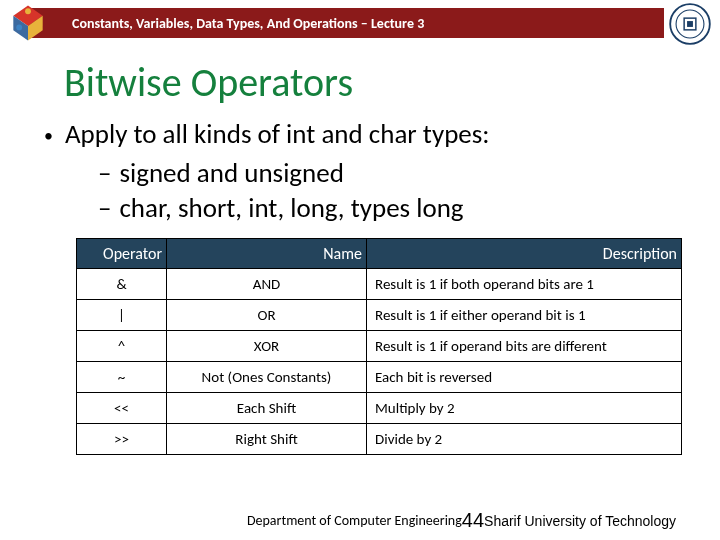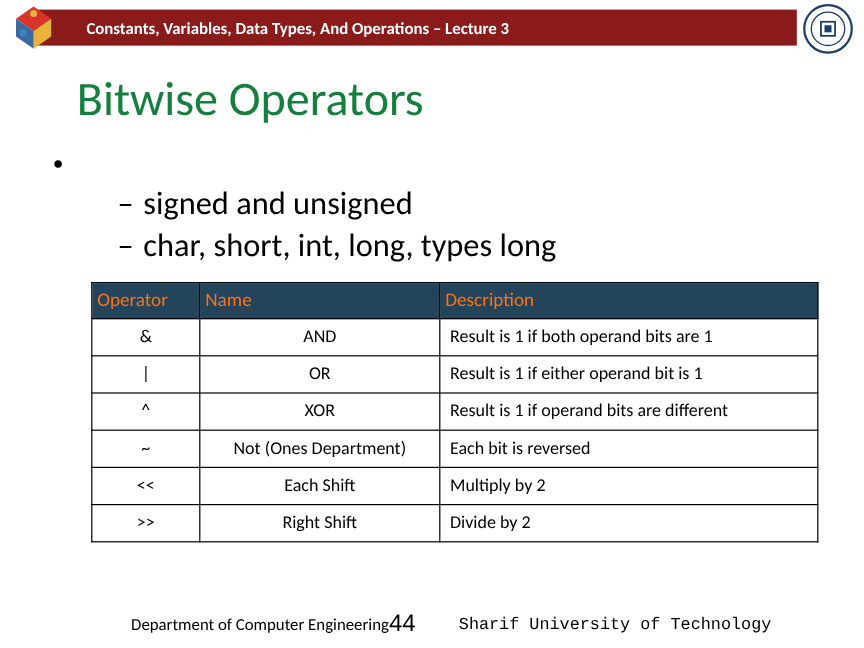--- a/index.html
+++ b/index.html
@@ -88,59 +88,58 @@
   table {
     border-collapse: collapse;
     width: 100%;
     table-layout: fixed;
   }
   col.op { width: 90px; }
   col.nm { width: 200px; }
   col.ds { width: auto; }
   th {
     background: #24445C;
-    color: #f97316;
+    color: #ffffff;
     font-size: 16px;
     font-weight: 400;
     padding: 5px 4px;
     border: 1px solid #000;
-    text-align: left;
+    text-align: right;
   }
   td {
     border: 1px solid #000;
     font-size: 15px;
     padding: 6px 6px;
     text-align: center;
   }
   td.desc {
     text-align: left;
     padding-left: 8px;
     margin-top: 14px;
   }
   .footer {
     position: absolute;
     left: 0;
     right: 0;
     bottom: 8px;
     display: flex;
     align-items: center;
-    justify-content: center;
+    justify-content: flex-end;
     padding: 0 44px 0 76px;
     font-size: 14px;
   }
   .footer .dept {
     font-family: Calibri, Arial, sans-serif;
   }
   .footer .page {
     font-size: 20px;
     font-family: Liberation Sans, sans-serif;
   }
   .footer .univ {
-    font-family: Liberation Mono, monospace;
-    margin-left: 36px;
+    font-family: Liberation Sans, sans-serif;
   }
 </style>
 </head>
 <body>
 
 <div class="header-bar">
   <div class="logo-left">
     <svg viewBox="0 0 60 60">
       <polygon points="10,20 30,6 50,20 30,34" fill="#D7342A"></polygon>
       <polygon points="10,20 30,34 30,54 10,40" fill="#3C6AA0"></polygon>
@@ -160,20 +159,21 @@
       <rect x="26" y="26" width="8" height="8" fill="#1B3E66"></rect>
     </svg>
   </div>
 </div>
 
 <h1 class="title">Bitwise Operators</h1>
 
 <div class="content">
   <div class="bullet-main">
     <span class="dot">•</span>
+    <span>Apply to all kinds of int and char types:</span>
   </div>
   <div class="sub-list">
     <div class="dash">
       <span class="dash-mark">–</span>
       <span>signed and unsigned</span>
     </div>
     <div class="dash">
       <span class="dash-mark">–</span>
       <span>char, short, int, long, types long</span>
     </div>
@@ -204,21 +204,21 @@
           <td>OR</td>
           <td class="desc">Result is 1 if either operand bit is 1</td>
         </tr>
         <tr>
           <td>^</td>
           <td>XOR</td>
           <td class="desc">Result is 1 if operand bits are different</td>
         </tr>
         <tr>
           <td>~</td>
-          <td>Not (Ones Department)</td>
+          <td>Not (Ones Constants)</td>
           <td class="desc">Each bit is reversed</td>
         </tr>
         <tr>
           <td>&lt;&lt;</td>
           <td>Each Shift</td>
           <td class="desc">Multiply by 2</td>
         </tr>
         <tr>
           <td>&gt;&gt;</td>
           <td>Right Shift</td>

